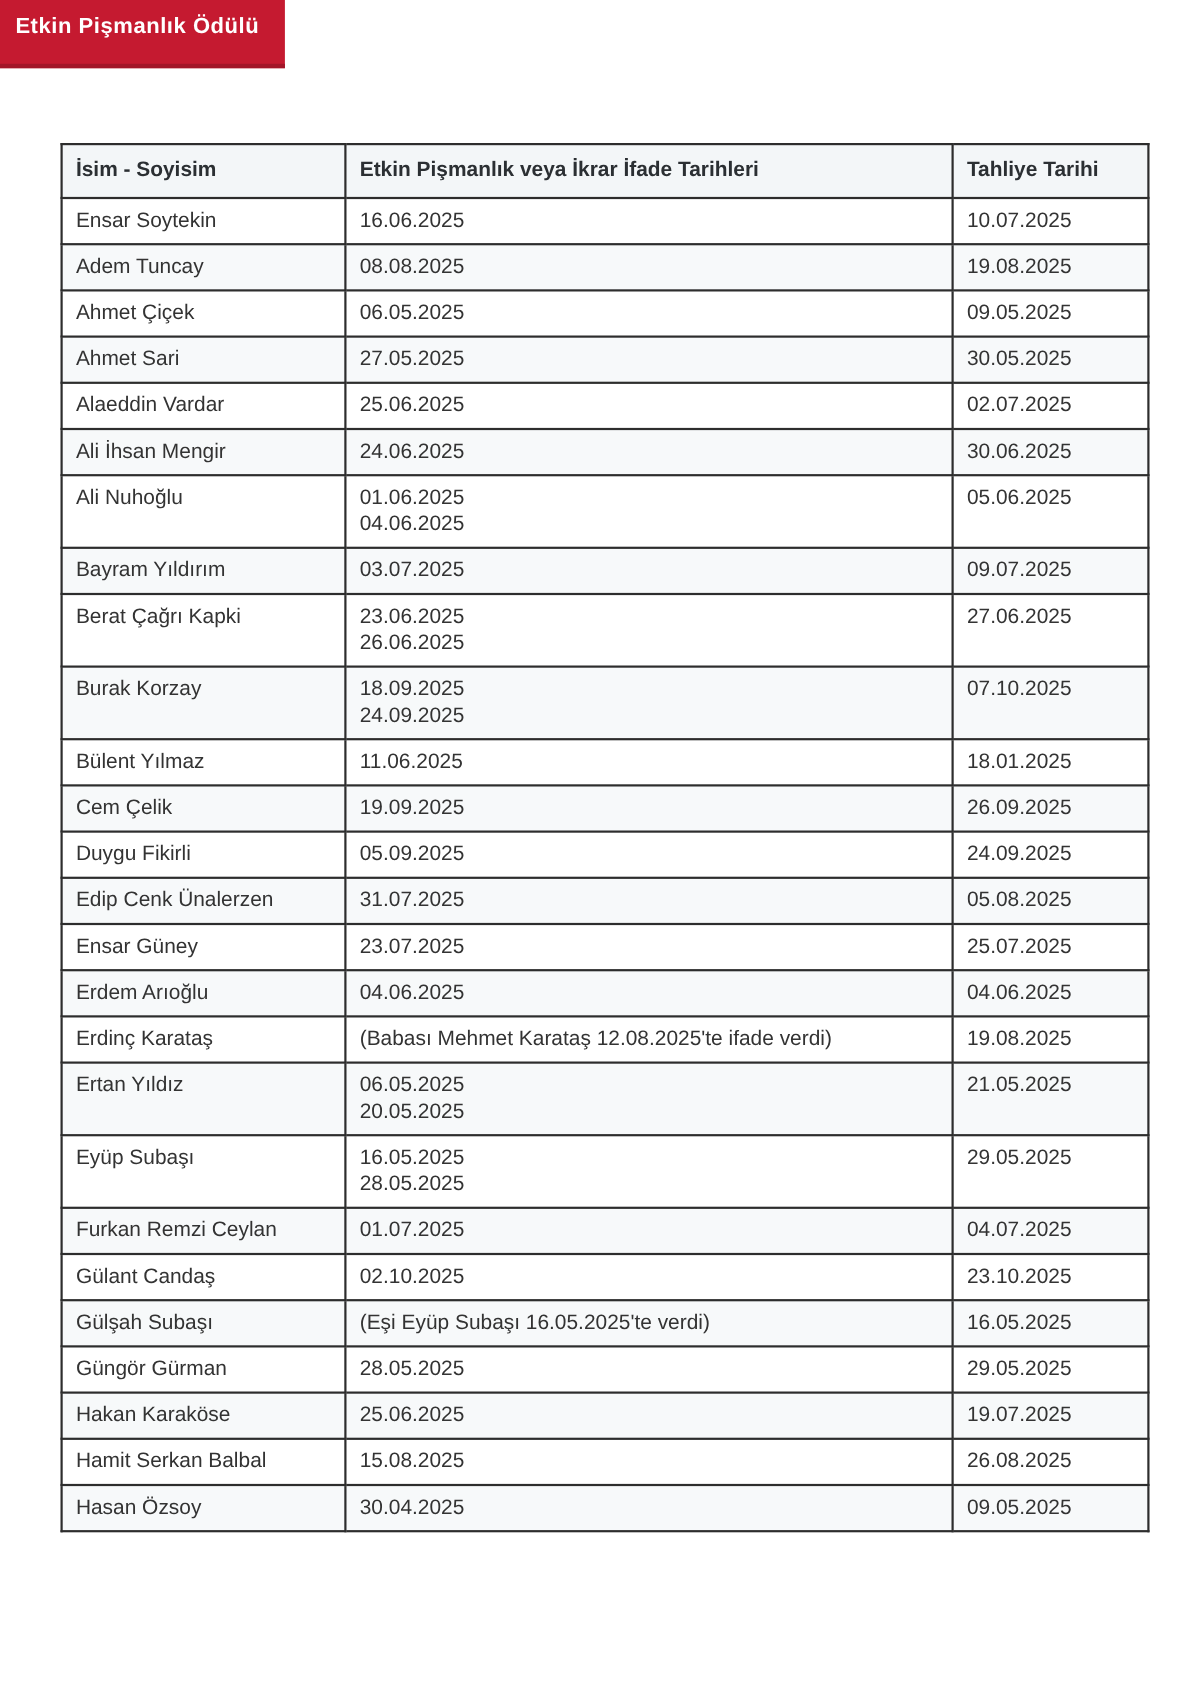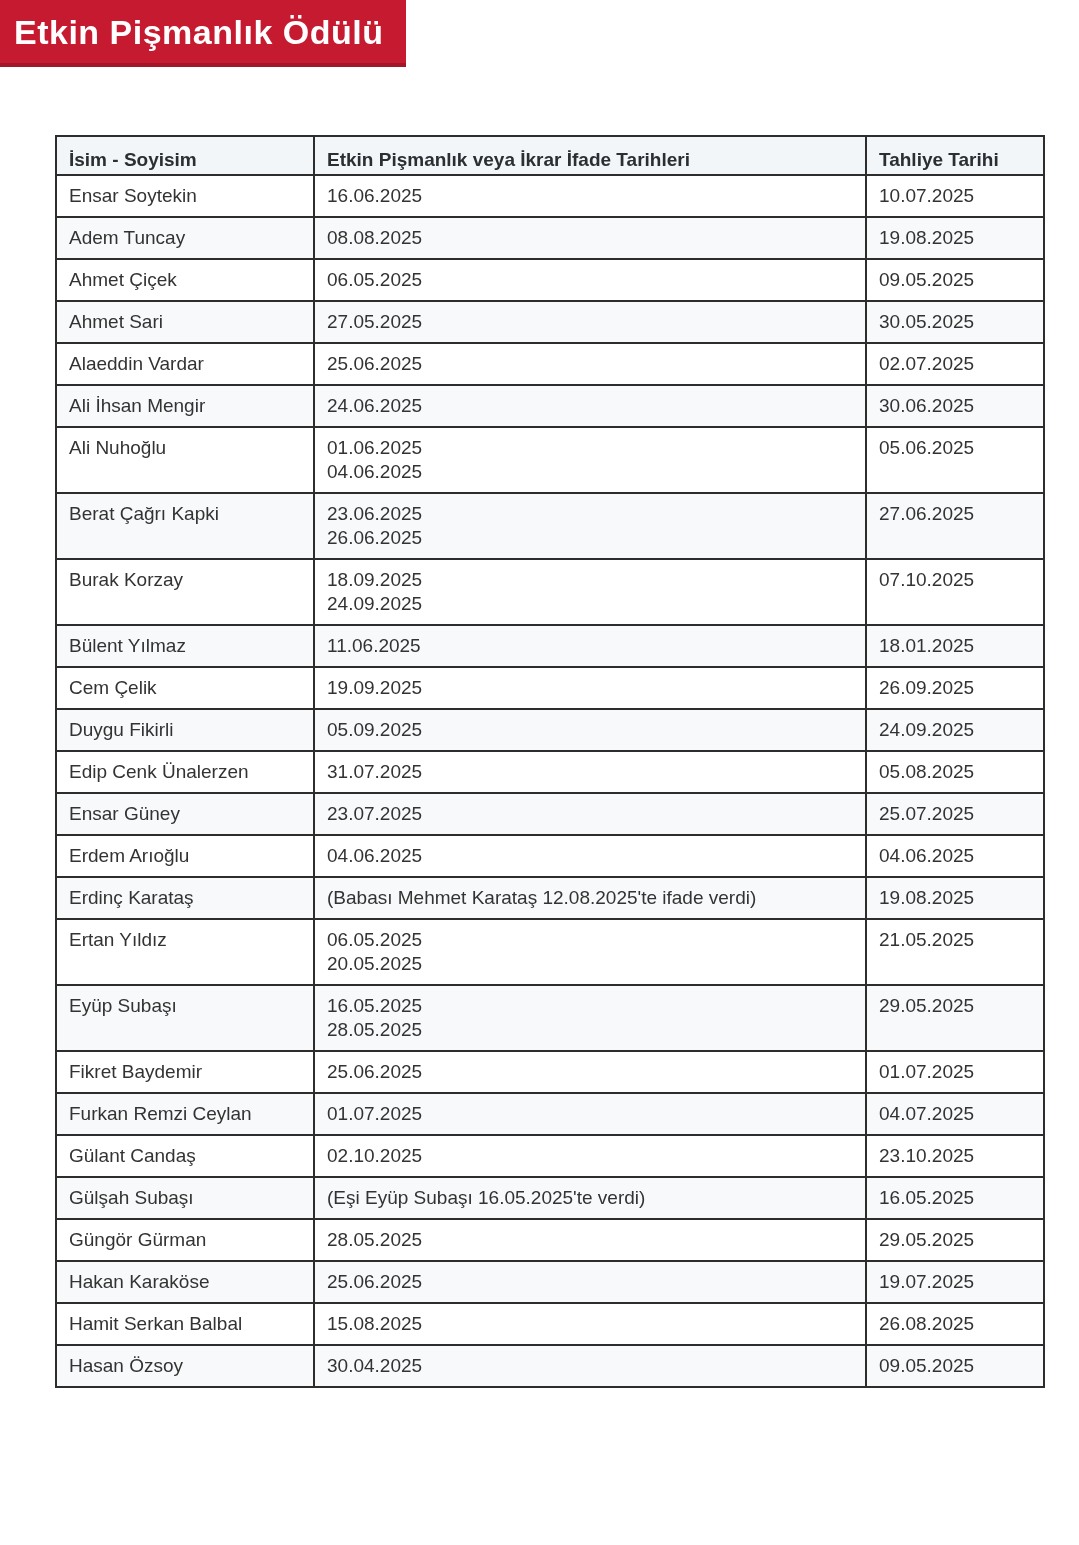--- a/index.html
+++ b/index.html
@@ -19,21 +19,21 @@
     background:var(--page-bg);
     font-family:"Liberation Sans", sans-serif;
     color:var(--text-color);
     overflow:hidden;
   }
   .banner{
     display:inline-block;
     background:var(--banner-bg);
     border-bottom:4px solid var(--banner-edge);
     color:var(--banner-text);
-    font-size:34px;
+    font-size:20px;
     font-weight:bold;
     letter-spacing:0.5px;
     padding:13px 23px 11px 14px;
     min-height:62px;
   }
   .table-wrap{
     margin:68px 36px 0 55px;
   }
   table{
     width:988px;
@@ -49,21 +49,21 @@
     line-height:24px;
     text-align:left;
     vertical-align:top;
     padding:8px 8px 8px 12px;
     color:var(--text-color);
   }
   thead th{
     background:var(--header-bg);
     font-weight:bold;
     padding-top:11px;
-    padding-bottom:2px;
+    padding-bottom:12px;
     color:#2b2f33;
   }
   tbody tr:nth-child(even) td{
     background:var(--stripe-bg);
   }
   tbody tr:nth-child(odd) td{
     background:#ffffff;
   }
 </style>
 </head>
@@ -134,20 +134,27 @@
         </tr>
         <tr>
           <td>Ali Nuhoğlu</td>
           <td>
             <div>01.06.2025</div>
             <div>04.06.2025</div>
           </td>
           <td>05.06.2025</td>
         </tr>
         <tr>
+          <td>Bayram Yıldırım</td>
+          <td>
+            <div>03.07.2025</div>
+          </td>
+          <td>09.07.2025</td>
+        </tr>
+        <tr>
           <td>Berat Çağrı Kapki</td>
           <td>
             <div>23.06.2025</div>
             <div>26.06.2025</div>
           </td>
           <td>27.06.2025</td>
         </tr>
         <tr>
           <td>Burak Korzay</td>
           <td>
@@ -213,27 +220,20 @@
           </td>
           <td>21.05.2025</td>
         </tr>
         <tr>
           <td>Eyüp Subaşı</td>
           <td>
             <div>16.05.2025</div>
             <div>28.05.2025</div>
           </td>
           <td>29.05.2025</td>
-        </tr>
-        <tr>
-          <td>Fikret Baydemir</td>
-          <td>
-            <div>25.06.2025</div>
-          </td>
-          <td>01.07.2025</td>
         </tr>
         <tr>
           <td>Furkan Remzi Ceylan</td>
           <td>
             <div>01.07.2025</div>
           </td>
           <td>04.07.2025</td>
         </tr>
         <tr>
           <td>Gülant Candaş</td>

